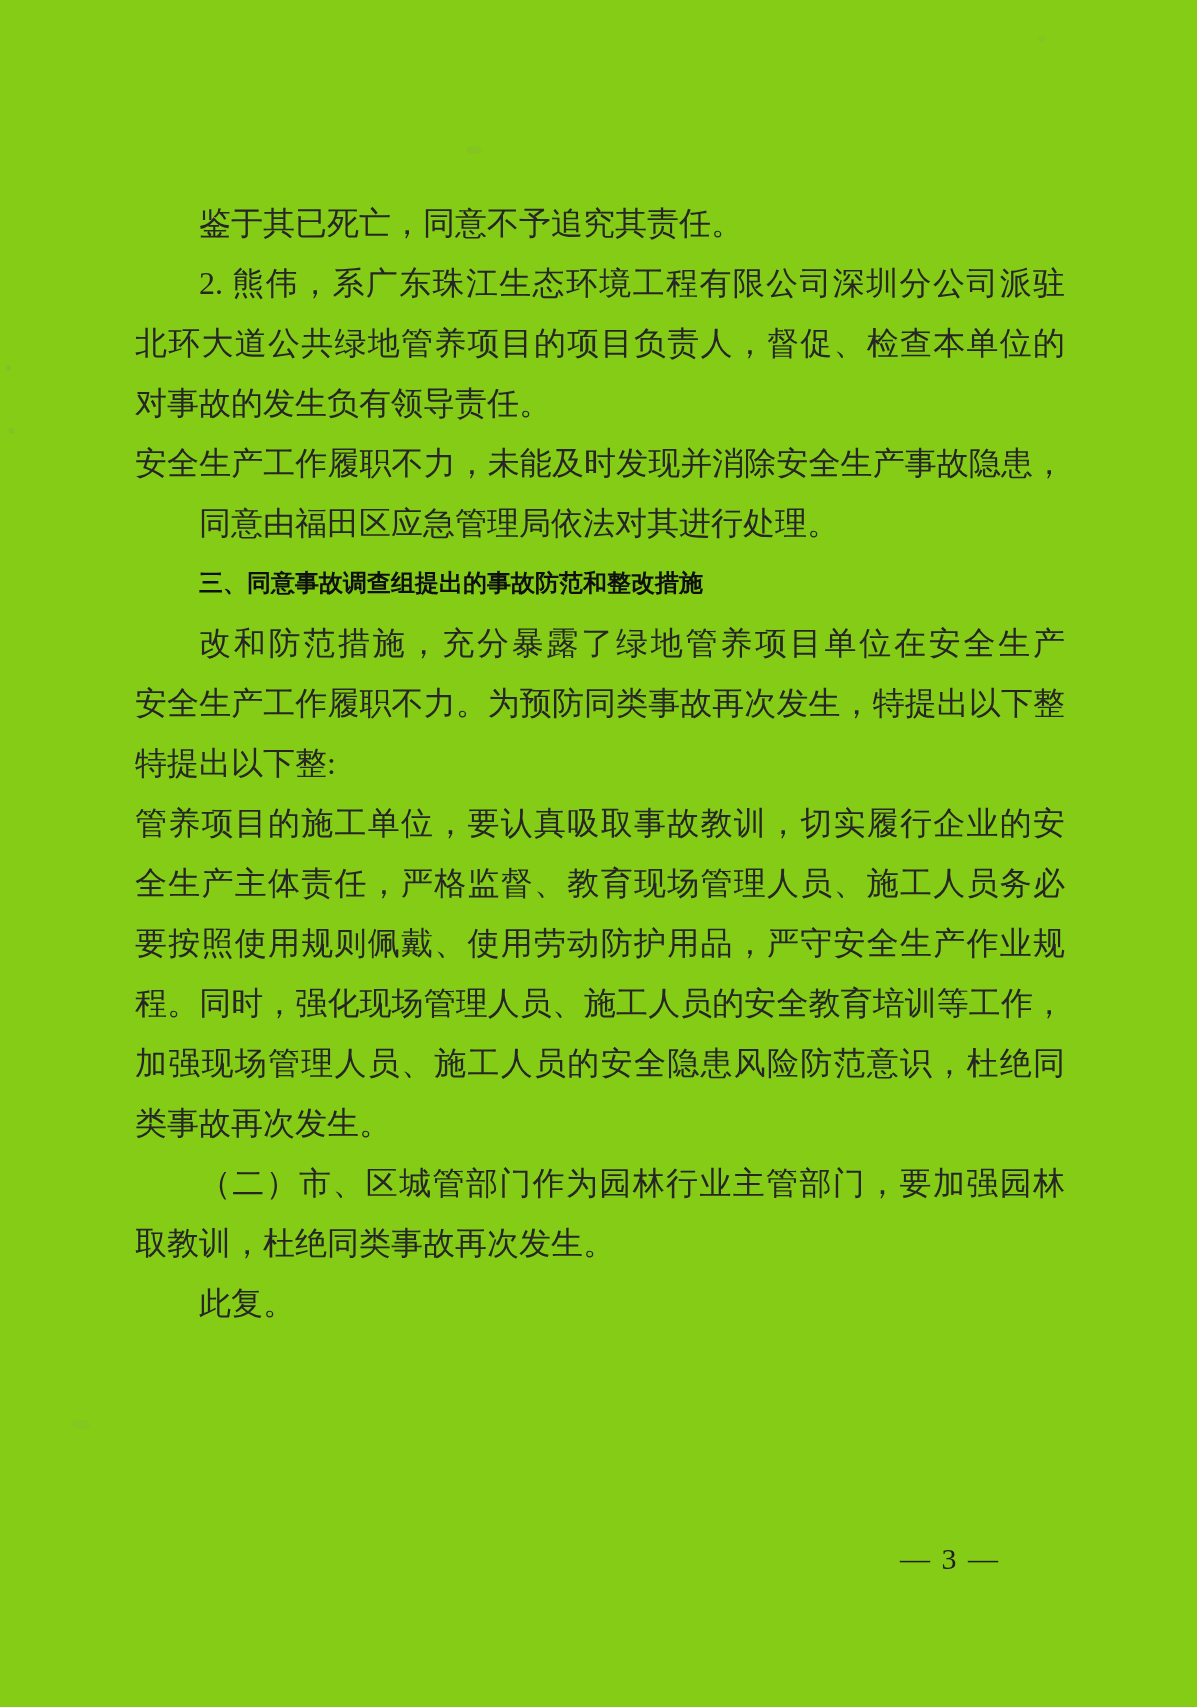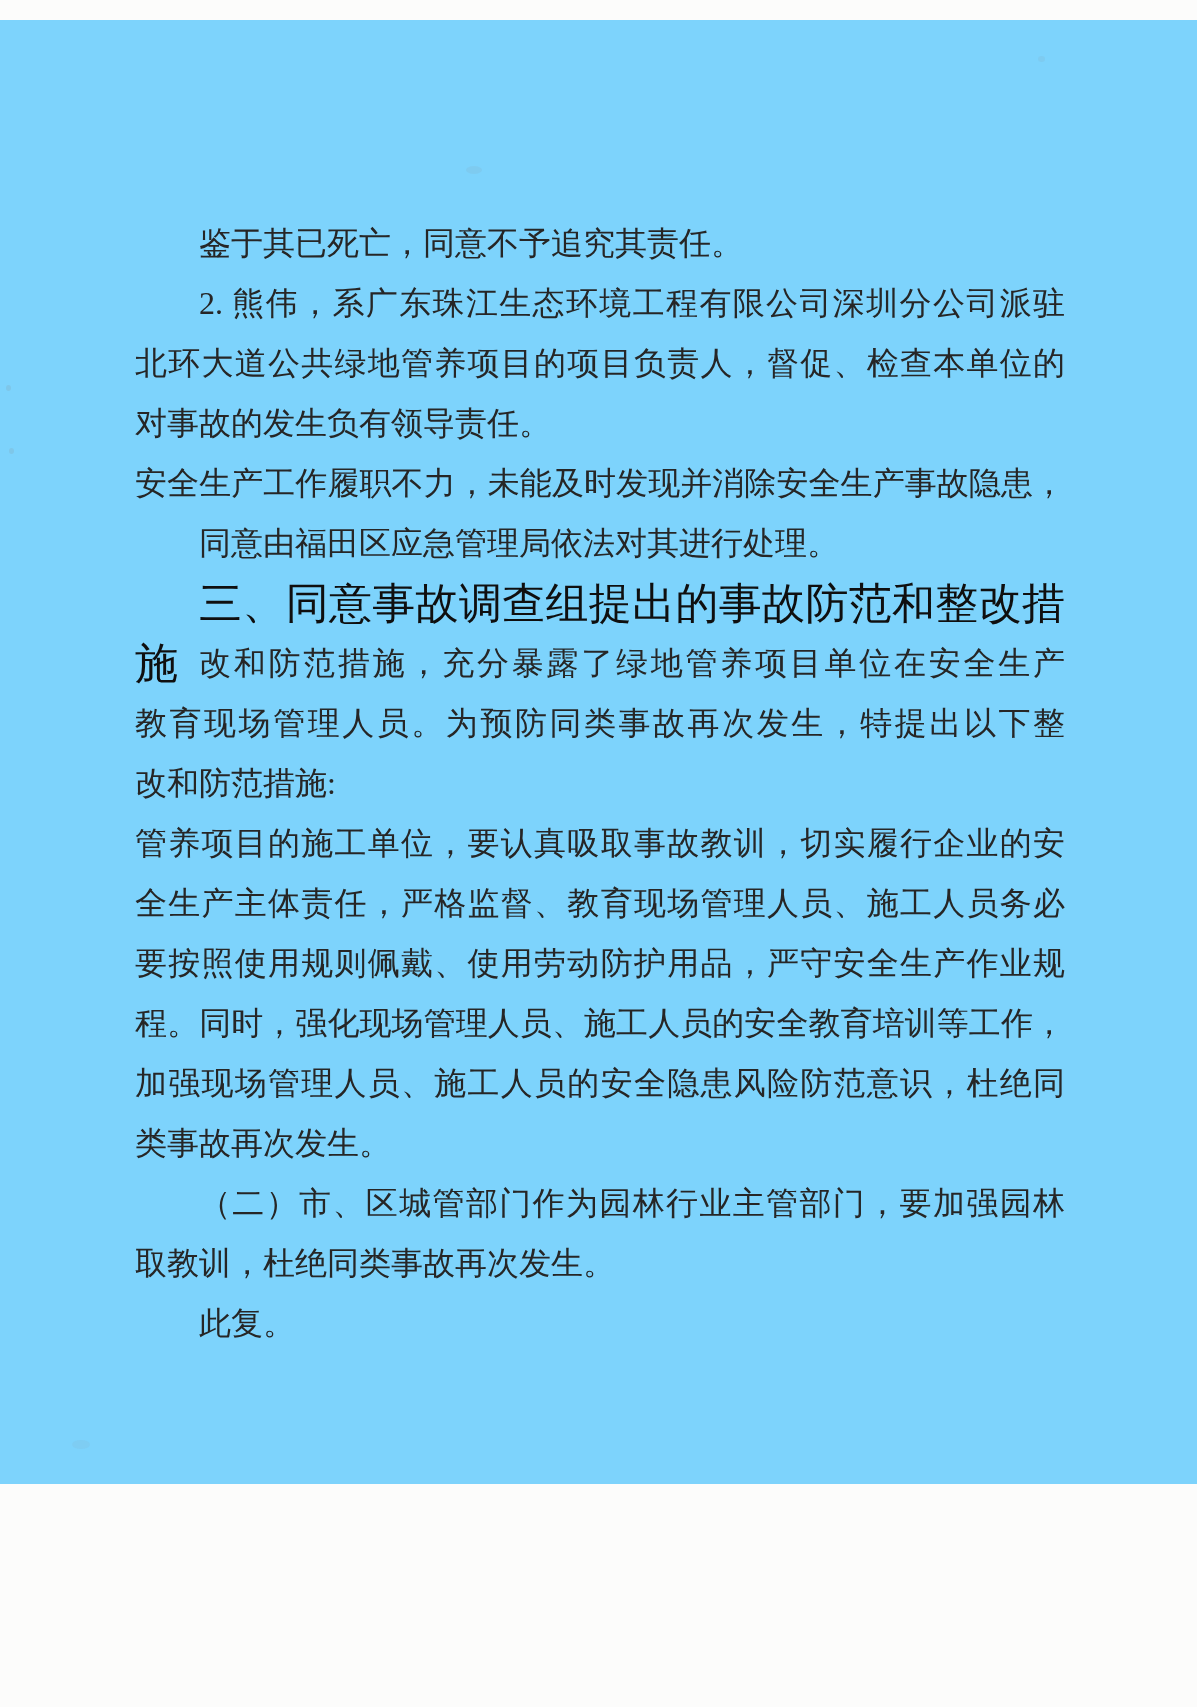--- a/index.html
+++ b/index.html
@@ -3,25 +3,24 @@
 <meta charset="utf-8">
 <style>
   html, body {
     margin: 0;
     padding: 0;
     background: #fcfcfb;
   }
   .page {
     position: relative;
     width: 1197px;
-    height: 1464px;
-    background: #7dd3fc;
+    height: 1707px;
+    background: #84cc16;
     overflow: hidden;
     font-family: "Liberation Serif", "DejaVu Serif", serif;
-    margin-top: 20px;
   }
   .content {
     position: absolute;
     left: 135px;
     top: 193px;
     width: 930px;
   }
   .line {
     height: 60px;
     line-height: 60px;
@@ -33,22 +32,22 @@
     font-family: "Liberation Serif", "DejaVu Serif", serif;
   }
   .line.justify {
     text-align-last: justify;
   }
   .line.indent {
     text-indent: 64px;
   }
   .line.heading {
     font-family: "Liberation Sans", "DejaVu Sans", sans-serif;
-    font-weight: 400;
-    font-size: 43px;
+    font-weight: 700;
+    font-size: 24px;
     color: #0f0f0f;
     letter-spacing: 0px;
   }
   .page-number {
     position: absolute;
     top: 1538px;
     left: 878px;
     width: 144px;
     height: 42px;
     line-height: 42px;
@@ -82,22 +81,22 @@
 
   <div class="content" id="doc-lines">
       <div class="line indent">鉴于其已死亡，同意不予追究其责任。</div>
       <div class="line indent justify">2. 熊伟，系广东珠江生态环境工程有限公司深圳分公司派驻</div>
       <div class="line justify">北环大道公共绿地管养项目的项目负责人，督促、检查本单位的</div>
       <div class="line">对事故的发生负有领导责任。</div>
       <div class="line justify">安全生产工作履职不力，未能及时发现并消除安全生产事故隐患，</div>
       <div class="line indent">同意由福田区应急管理局依法对其进行处理。</div>
       <div class="line indent heading">三、同意事故调查组提出的事故防范和整改措施</div>
       <div class="line indent justify">改和防范措施，充分暴露了绿地管养项目单位在安全生产</div>
-      <div class="line justify">教育现场管理人员。为预防同类事故再次发生，特提出以下整</div>
-      <div class="line">改和防范措施:</div>
+      <div class="line justify">安全生产工作履职不力。为预防同类事故再次发生，特提出以下整</div>
+      <div class="line">特提出以下整:</div>
       <div class="line justify">管养项目的施工单位，要认真吸取事故教训，切实履行企业的安</div>
       <div class="line justify">全生产主体责任，严格监督、教育现场管理人员、施工人员务必</div>
       <div class="line justify">要按照使用规则佩戴、使用劳动防护用品，严守安全生产作业规</div>
       <div class="line justify">程。同时，强化现场管理人员、施工人员的安全教育培训等工作，</div>
       <div class="line justify">加强现场管理人员、施工人员的安全隐患风险防范意识，杜绝同</div>
       <div class="line">类事故再次发生。</div>
       <div class="line indent justify">（二）市、区城管部门作为园林行业主管部门，要加强园林</div>
       <div class="line">取教训，杜绝同类事故再次发生。</div>
       <div class="line indent">此复。</div>
     </div>

